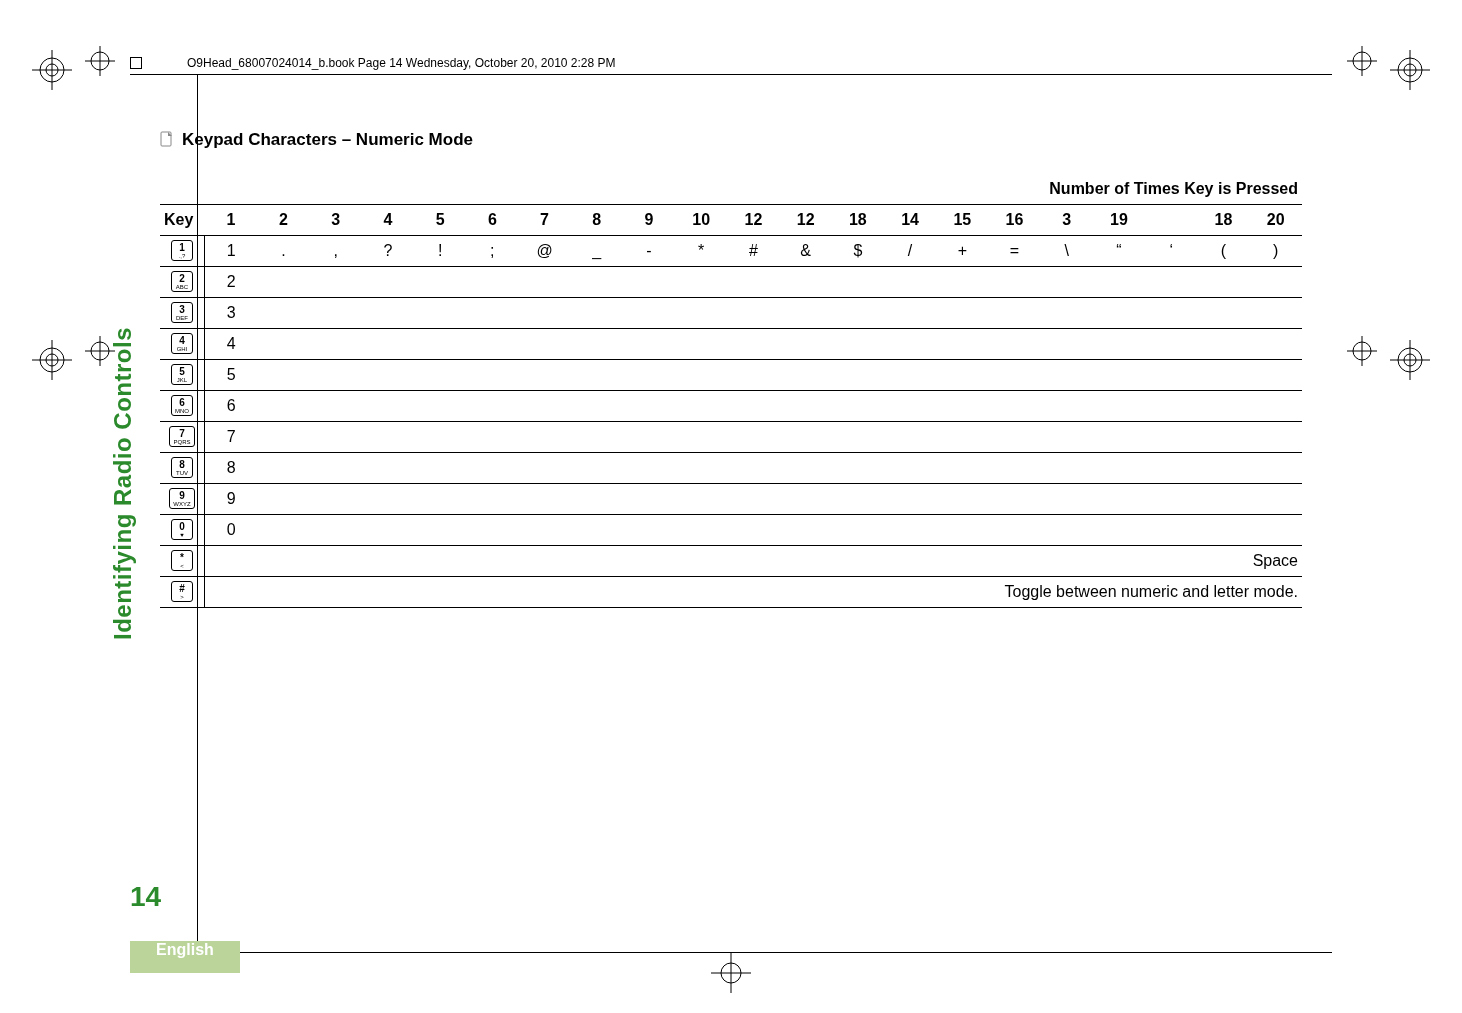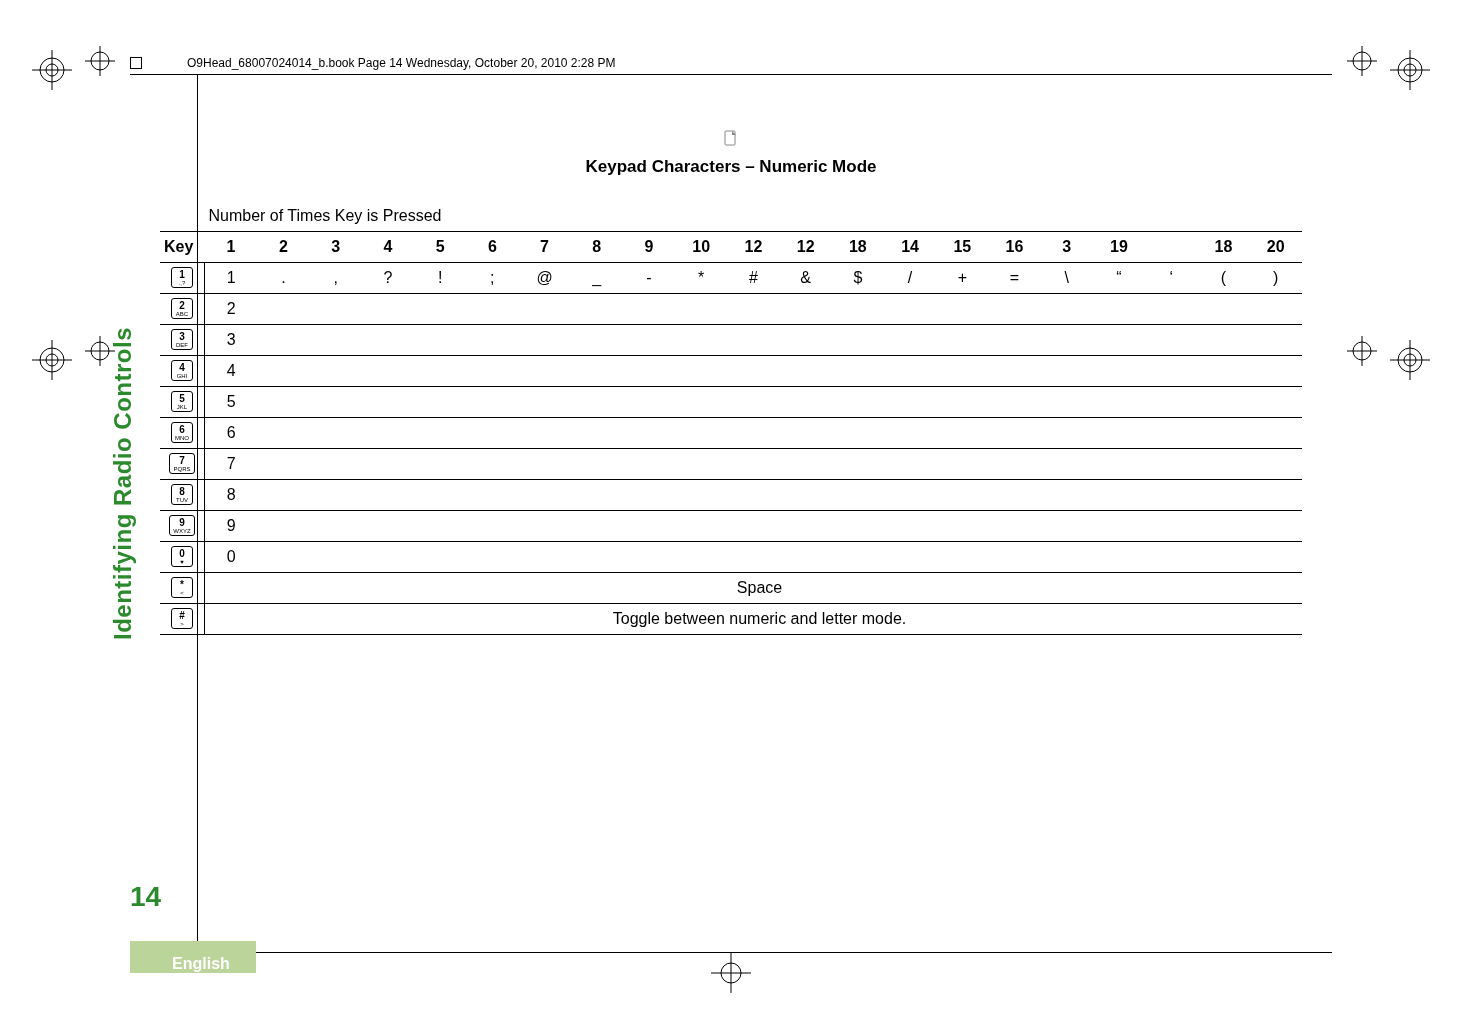--- a/index.html
+++ b/index.html
@@ -107,58 +107,56 @@
 
   
   .lang-tab {
     position: absolute;
     left: 130px;
     bottom: 40px;
     width: 110px;
     height: 32px;
     background: #bad49a;
     display: flex;
-    align-items: flex-end;
+    align-items: flex-start;
     justify-content: center;
     font-weight: bold;
     color: #fff;
     font-size: 16px;
-    padding-left: 16px;
   }
 
   
   .content {
     position: absolute;
     top: 130px;
     left: 160px;
     right: 160px;
   }
 
   .section-title {
     display: flex;
     align-items: center;
     gap: 8px;
     margin-bottom: 24px;
-    flex-direction: column;
   }
   .section-title .page-icon { color: #777; font-size: 14px; }
   .section-title-text {
     font-weight: bold;
     font-size: 17px;
   }
 
   
   table.keypad {
     border-collapse: collapse;
     width: 100%;
     font-size: 16px;
   }
   table.keypad thead th.super-header {
-    font-weight: normal;
-    text-align: left;
+    font-weight: bold;
+    text-align: right;
     border: none;
     padding-bottom: 6px;
   }
   table.keypad th, table.keypad td {
     padding: 6px 4px;
     text-align: center;
     vertical-align: middle;
   }
   table.keypad thead tr.cols th {
     font-weight: bold;
@@ -175,21 +173,21 @@
   table.keypad tbody td:first-child {
     border-right: 1px solid #000;
     text-align: center;
     width: 44px;
     padding: 0;
   }
   table.keypad tbody td.val {
     min-width: 34px;
   }
   table.keypad tbody td[colspan] {
-    text-align: center;
+    text-align: right;
     padding-left: 16px;
     margin-top: 31px;
   }
   table.keypad thead tr.super th {
     border: none;
   }
 
   
   .key-icon {
     display: inline-block;

